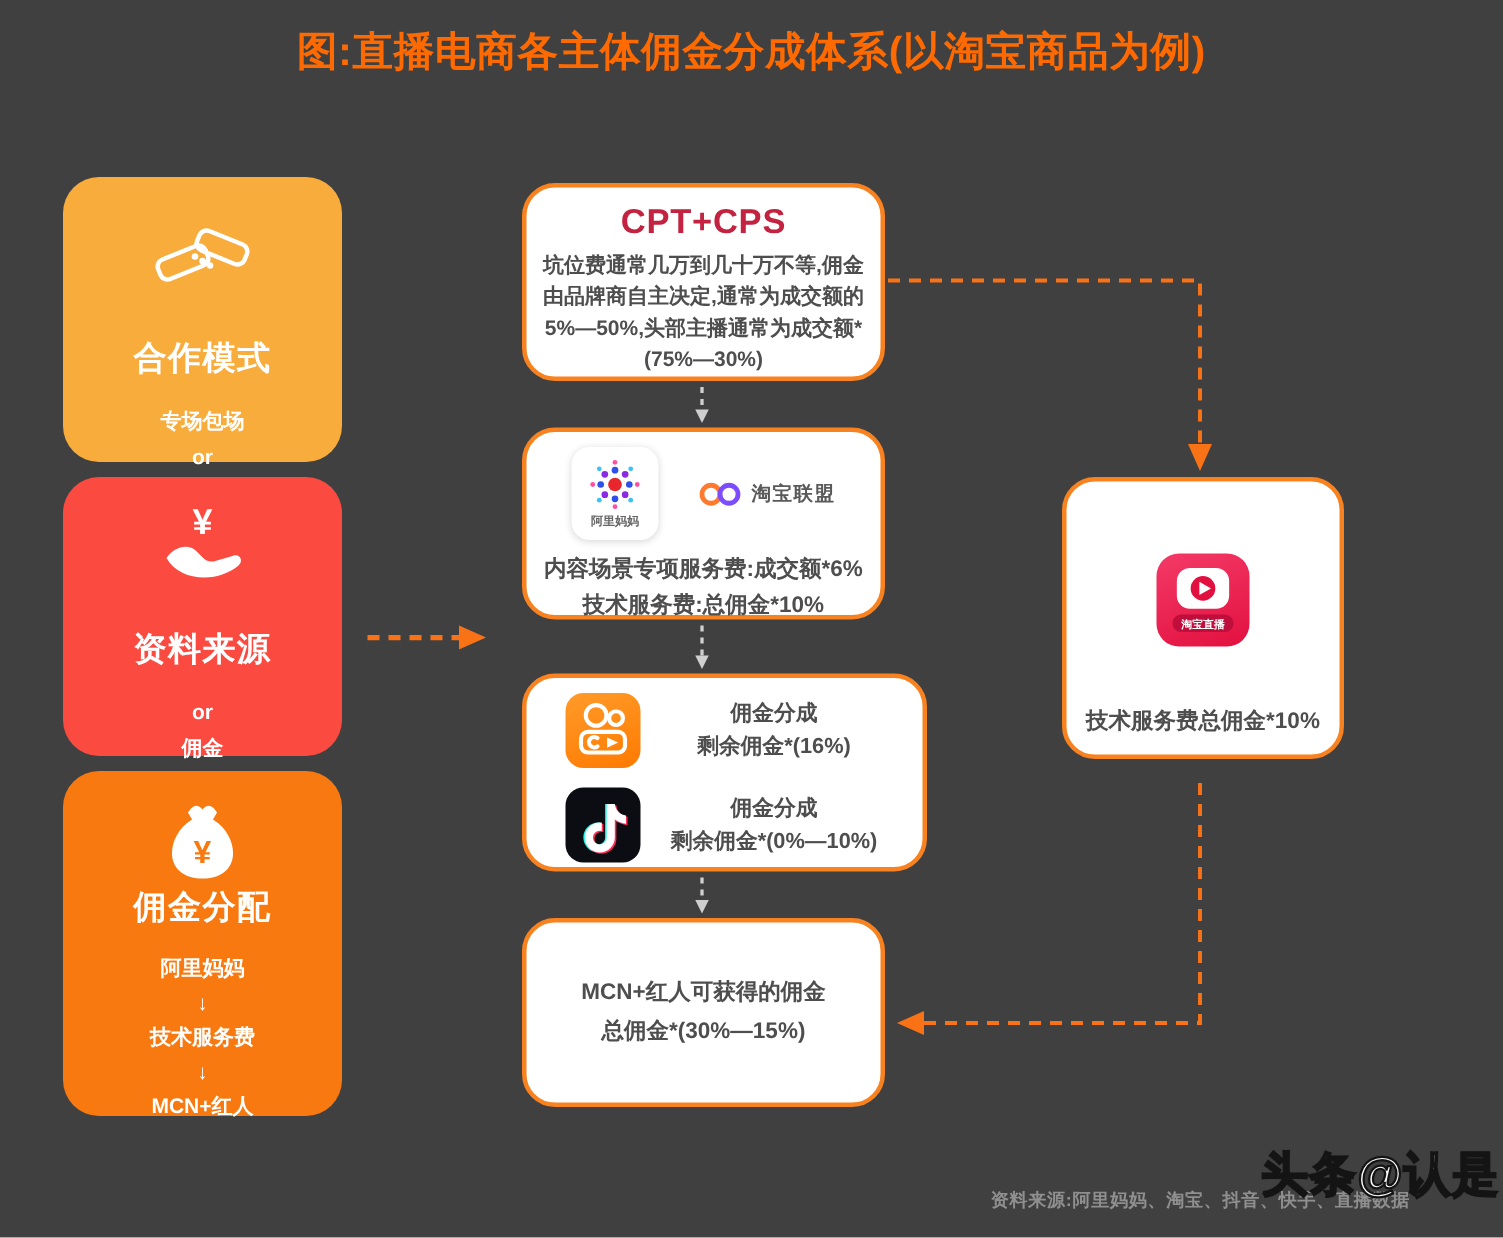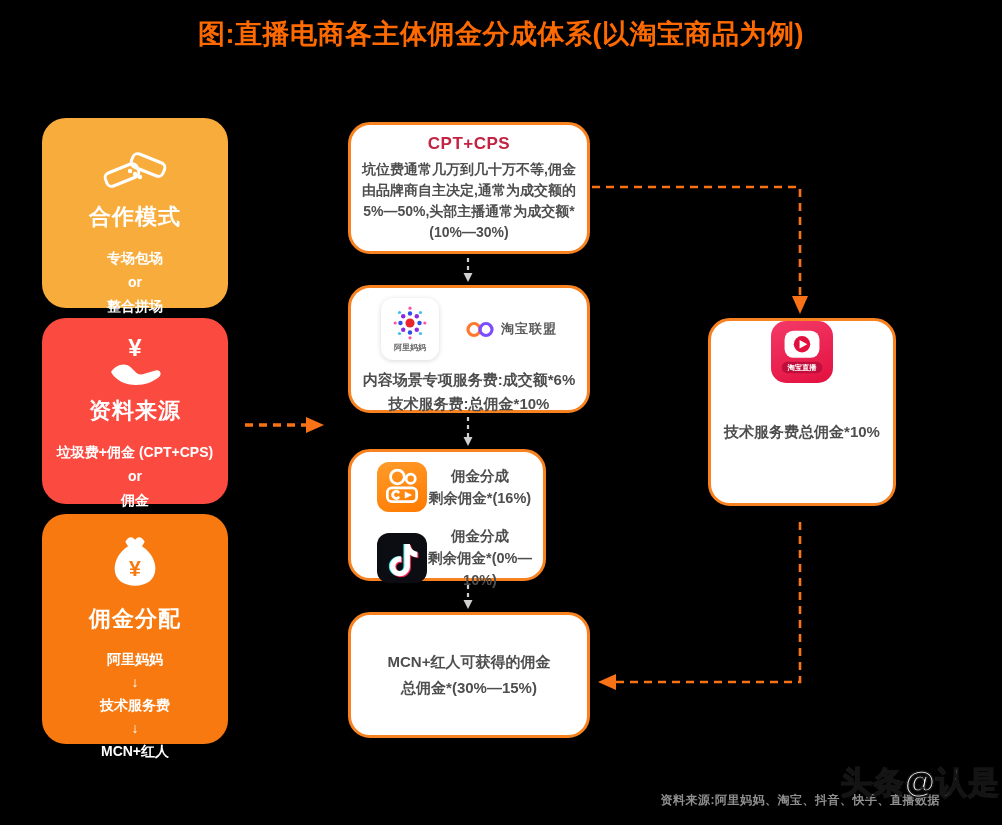--- a/index.html
+++ b/index.html
@@ -1,40 +1,40 @@
 <!DOCTYPE html>
 <html><head>
 <meta charset="utf-8">
 <style>
   html,body{margin:0;padding:0;background:#fff;}
-  .page{position:relative;width:1002px;height:825px;background:#000000;overflow:hidden;
+  .page{position:relative;width:1002px;height:825px;background:#404040;overflow:hidden;
         font-family:"Liberation Sans","DejaVu Sans",sans-serif;}
   
   .main-title{position:absolute;top:16px;left:0;width:100%;text-align:center;
     font-size:27px;font-weight:bold;color:#FF6A00;letter-spacing:0.5px;}
   
   .lbox{position:absolute;left:42px;width:186px;border-radius:24px;color:#fff;
     text-align:center;display:flex;flex-direction:column;align-items:center;box-sizing:border-box;}
   .lbox-coop{top:118px;height:190px;background:#F8AC3C;padding-top:24px;}
   .lbox-money{top:318px;height:186px;background:#FB4B41;padding-top:16px;}
   .lbox-dist{top:514px;height:230px;background:#F7790F;padding-top:18px;}
-  .lbox-title{font-size:22px;font-weight:bold;margin-top:4px;letter-spacing:1px;}
+  .lbox-title{font-size:22px;font-weight:bold;margin-top:26px;letter-spacing:1px;}
   .lbox-lines{margin-top:14px;font-size:14px;font-weight:600;line-height:24px;}
   .lbox-dist .lbox-lines{line-height:23px;}
-  .lbox-dist .lbox-title{margin-top:14px;}
+  .lbox-dist .lbox-title{margin-top:0;}
   .licon{height:58px;display:flex;align-items:center;justify-content:center;}
   
   .obox{position:absolute;background:#fff;border:3px solid #F8821F;border-radius:22px;
     box-sizing:border-box;text-align:center;color:#4E4E4E;}
   .box-cpt{left:348px;top:122px;width:242px;height:132px;padding-top:9px;}
   .box-fees{left:348px;top:285px;width:242px;height:128px;padding-top:8px;}
-  .box-share{left:348px;top:449px;width:198px;height:132px;padding-top:10px;}
+  .box-share{left:348px;top:449px;width:270px;height:132px;padding-top:10px;}
   .box-mcn{left:348px;top:612px;width:242px;height:126px;display:flex;align-items:center;justify-content:center;}
-  .box-tblive{left:708px;top:318px;width:188px;height:188px;}
-  .cpt-title{font-size:17px;font-weight:bold;color:#C32240;letter-spacing:0.5px;}
+  .box-tblive{left:708px;top:318px;width:188px;height:188px;padding-top:48px;}
+  .cpt-title{font-size:23px;font-weight:bold;color:#C32240;letter-spacing:0.5px;}
   .cpt-body{margin-top:5px;font-size:14px;font-weight:600;line-height:21px;white-space:pre-line;}
   .fees-logos{display:flex;align-items:center;justify-content:center;gap:26px;height:66px;}
   .alimama-card{width:58px;height:62px;background:#fff;border-radius:12px;
     box-shadow:0 1px 5px rgba(0,0,0,.15);display:flex;flex-direction:column;align-items:center;justify-content:center;}
   .alimama-caption{font-size:8px;color:#666;margin-top:1px;font-weight:600;}
   .union-wrap{display:flex;align-items:center;gap:6px;}
   .union-caption{font-size:13px;color:#5A5A5A;font-weight:600;letter-spacing:1px;}
   .fees-lines,.mcn-lines{font-size:15px;font-weight:700;line-height:24px;}
   .fees-lines{margin-top:6px;}
   .mcn-lines{line-height:26px;}
@@ -83,21 +83,20 @@
 
   <div class="lbox lbox-money">
     <div class="licon">
       <svg width="62" height="58" viewBox="0 0 62 58">
         <text x="31" y="22" font-size="24" font-weight="bold" fill="#fff" text-anchor="middle" font-family="Liberation Sans, sans-serif">¥</text>
         <path d="M7 38 c5 9 15 13 25 13 c9 0 17 -3 23 -8 c3.5 -3 1 -8 -3.5 -6.5 l-12 3.5 c-3 1 -6.5 0 -8.5 -2.5 l-4 -4 c-5.5 -5.5 -15 -3 -20 4.5 z" fill="#fff"></path>
       </svg>
     </div>
     <div class="lbox-title">资料来源</div>
     <div class="lbox-lines">
-      <div>垃圾费+佣金 (CPT+CPS)</div>
       <div>or</div>
       <div>佣金</div>
     </div>
   </div>
 
   <div class="lbox lbox-dist">
     <div class="licon">
       <svg width="62" height="60" viewBox="0 0 64 60">
         <path d="M22 10 q5 -8 10 -2 q5 -6 10 2 l-3.5 6 h-13 z" fill="#fff"></path>
         <path d="M24.5 15 h15 c9.5 6 13.5 15.5 13.5 23 c0 11.5 -9.5 17.5 -21 17.5 s-21 -6 -21 -17.5 c0 -7.5 4 -17 13.5 -23 z" fill="#fff"></path>
@@ -112,21 +111,21 @@
       <div>↓</div>
       <div>MCN+红人</div>
     </div>
   </div>
 
   <div class="obox box-cpt">
     <div class="cpt-title">CPT+CPS</div>
     <div class="cpt-body">坑位费通常几万到几十万不等,佣金
 由品牌商自主决定,通常为成交额的
 5%—50%,头部主播通常为成交额*
-(10%—30%)</div>
+(75%—30%)</div>
   </div>
 
   <div class="obox box-fees">
     <div class="fees-logos">
       <div class="alimama-card">
         <svg width="36" height="36" viewBox="0 0 34 34">
           <circle cx="17" cy="17" r="4.3" fill="#E8262D"></circle>
           <circle cx="26" cy="17" r="2.1" fill="#2E4FE8"></circle>
             <circle cx="23.4" cy="23.4" r="2.1" fill="#8A2BE2"></circle>
           <circle cx="17" cy="26" r="2.1" fill="#2E4FE8"></circle>

